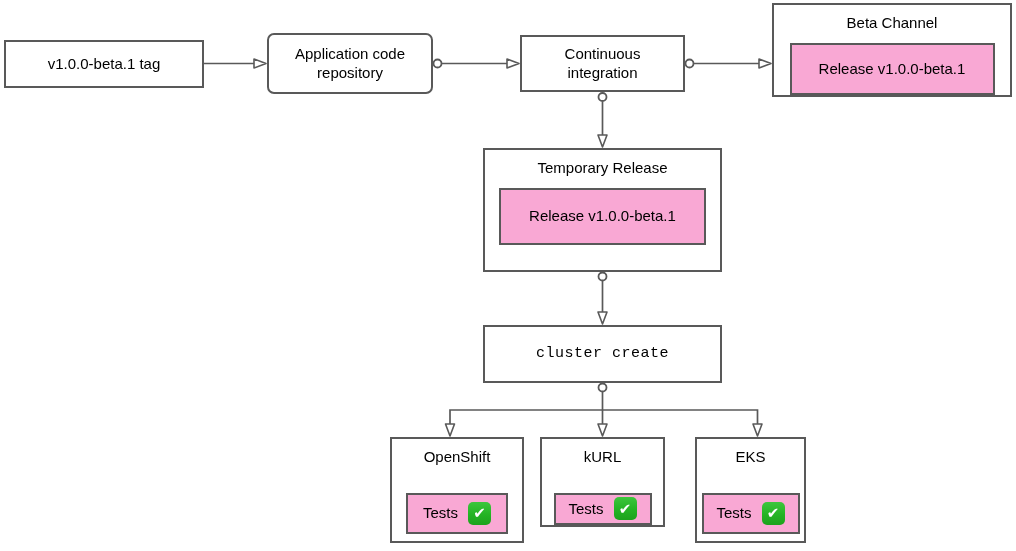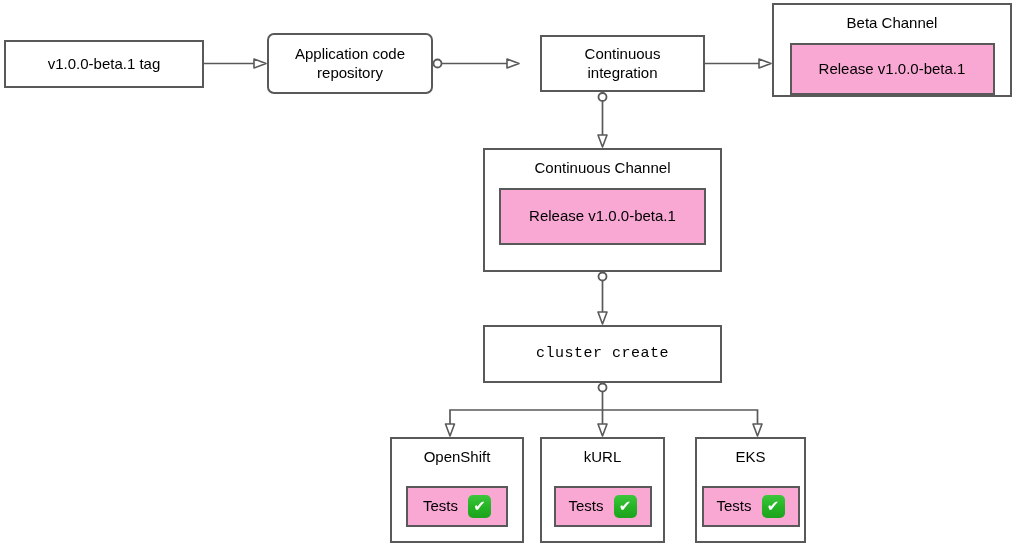--- a/index.html
+++ b/index.html
@@ -19,41 +19,41 @@
     display:flex;align-items:center;justify-content:center;
     text-align:center;line-height:1.25;
   }
   .group{flex-direction:column;justify-content:flex-start;padding-top:9px;}
   .group-title{display:block;flex:none;}
   .inner{
     background:#f9a8d4;box-sizing:border-box;border:2px solid var(--stroke,#595959);
     display:flex;align-items:center;justify-content:center;gap:10px;
   }
   .release{width:205px;height:58px;margin-top:10px;}
-  .tests{width:98px;height:41px;margin-top:19px;justify-content:center;}
+  .tests{width:98px;height:41px;margin-top:26px;justify-content:center;}
   .check-icon{
     width:23px;height:23px;flex:none;border-radius:5px;
     background:linear-gradient(180deg,#3dc63d 0%,var(--check-bg,#24b324) 55%,#1da21d 100%);
     display:flex;align-items:center;justify-content:center;
     color:var(--check-mark,#ffffff);font-size:15px;font-weight:bold;
   }
   #n-tag{left:4px;top:40px;width:200px;height:48px;}
   #n-repo{left:267px;top:33px;width:166px;height:61px;padding:2px;border-radius:7px;}
-  #n-ci{left:540px;top:35px;width:165px;height:57px;padding:12px;}
+  #n-ci{left:520px;top:35px;width:165px;height:57px;padding:12px;}
   #n-beta{left:772px;top:3px;width:240px;height:94px;}
   #n-temp{left:483px;top:148px;width:239px;height:124px;}
   #n-temp .release{width:207px;height:57px;}
   #n-cluster{
     left:483px;top:325px;width:239px;height:58px;
     font-family:"Liberation Mono","DejaVu Sans Mono",monospace;
     font-weight:normal;letter-spacing:0.5px;
   }
   #n-openshift{left:390px;top:437px;width:134px;height:106px;}
   #n-openshift .tests{width:102px;}
-  #n-kurl{left:540px;top:437px;width:125px;height:106px;}
+  #n-kurl{left:540px;top:437px;width:125px;height:90px;}
   #n-eks{left:695px;top:437px;width:111px;height:106px;}
 </style>
 </head>
 <body>
 
 <div class="canvas">
 
   <svg class="edges" viewBox="0 0 1016 551" xmlns="http://www.w3.org/2000/svg">
     <g>
       <circle class="port" cx="185.5" cy="63.5" r="4"></circle>
@@ -104,21 +104,21 @@
   </div>
 
   <div class="node group" id="n-beta">
     <span class="group-title">Beta Channel</span>
     <div class="inner release">
       <span>Release v1.0.0-beta.1</span>
     </div>
   </div>
 
   <div class="node group" id="n-temp">
-    <span class="group-title">Continuous Channel</span>
+    <span class="group-title">Temporary Release</span>
     <div class="inner release">
       <span>Release v1.0.0-beta.1</span>
     </div>
   </div>
 
   <div class="node" id="n-cluster">
     <span>cluster create</span>
   </div>
 
   <div class="node group" id="n-openshift">

